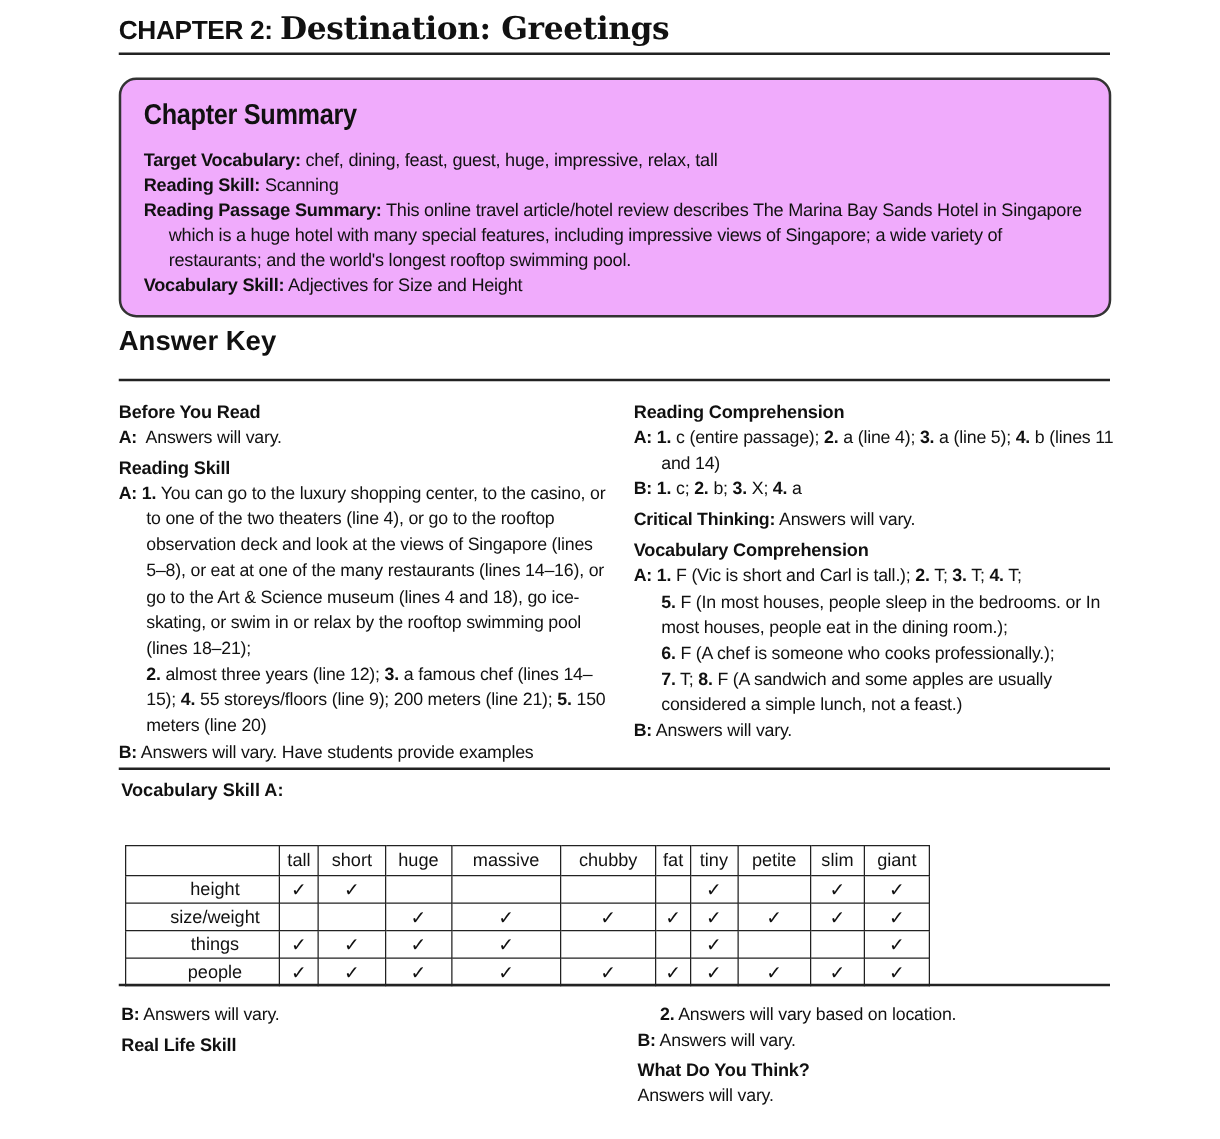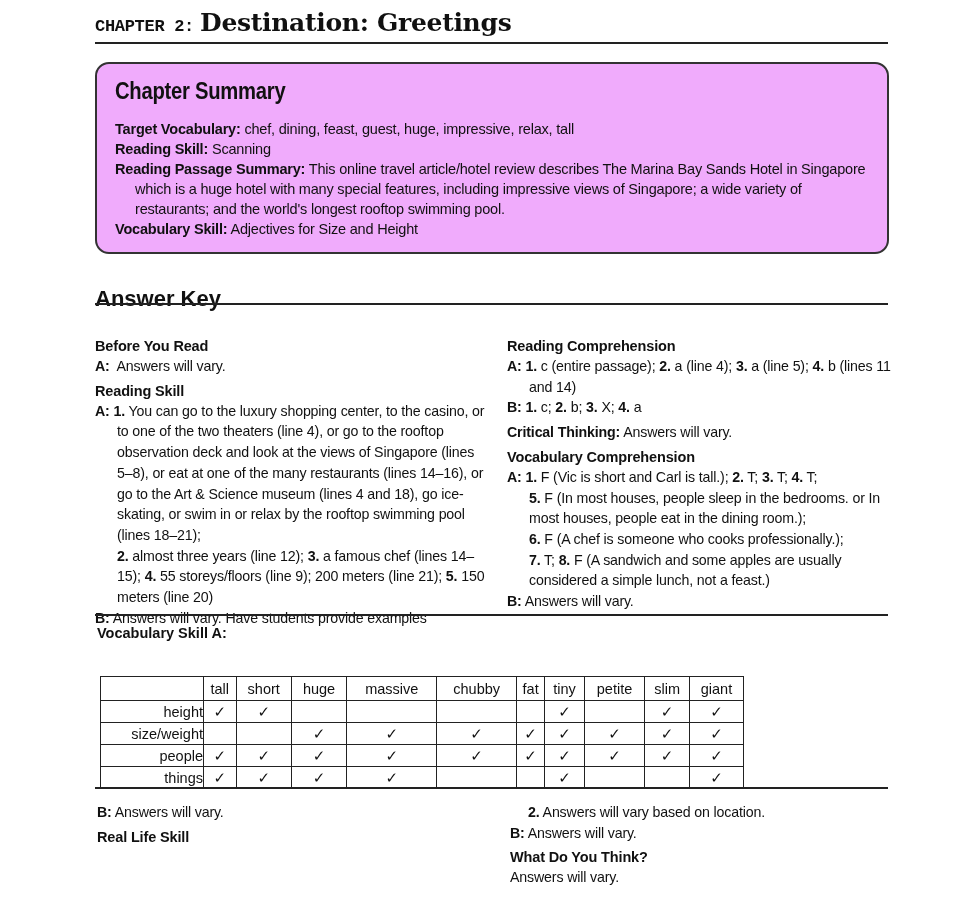--- a/index.html
+++ b/index.html
@@ -2,49 +2,49 @@
 <html><head>
 <meta charset="utf-8">
 <style>
   html, body { margin: 0; padding: 0; }
   body {
     width: 976px; height: 911px; background: #ffffff; color: #111;
     font-family: "Liberation Sans", sans-serif; position: relative; overflow: hidden;
   }
   .abs { position: absolute; }
   .chapter-title { left: 95px; top: 8px; white-space: nowrap; }
-  .chapter-label { font-family: Liberation Mono, monospace; font-weight: bold; font-size: 17px; letter-spacing: -0.3px; }
+  .chapter-label { font-family: Liberation Sans, sans-serif; font-weight: bold; font-size: 21px; letter-spacing: -0.3px; }
   .chapter-name { font-family: "DejaVu Serif", serif; font-weight: bold; font-size: 25px; margin-left: 6px; letter-spacing: -0.3px; }
   .rule { position: absolute; height: 2px; background: #222; }
   .summary-box {
     left: 95px; top: 62px; width: 790px; height: 188px;
     border: 2px solid #333; border-radius: 14px;
     background: #f0abfc;
   }
   .summary-heading { position: absolute; left: 18px; top: 14px; font-weight: bold; font-size: 23px; transform: scaleX(0.88); transform-origin: left; letter-spacing: -0.3px; }
   .summary-lines { position: absolute; left: 18px; top: 55px; width: 760px; font-size: 14.5px; line-height: 20px; letter-spacing: -0.2px; }
   .summary-lines p { margin: 0; }
   .hang { padding-left: 20px; text-indent: -20px; }
   b { font-weight: bold; }
-  .answer-key-heading { left: 95px; top: 286px; font-weight: bold; font-size: 22px; }
+  .answer-key-heading { left: 95px; top: 260px; font-weight: bold; font-size: 22px; }
   .col { position: absolute; font-size: 14.2px; line-height: 20.7px; letter-spacing: -0.15px; }
   .col p { margin: 0; }
   .col h4 { margin: 4px 0 0 0; font-size: 14.5px; font-weight: bold; line-height: 20px; }
-  .col h4:first-child { margin-top: 16px; }
+  .col h4:first-child { margin-top: 0; }
   .col .item { padding-left: 22px; text-indent: -22px; }
   .vocab-a-heading { left: 97px; top: 625px; font-weight: bold; font-size: 14.5px; }
   table.vocab {
     position: absolute; left: 100px; top: 648px; width: 644px;
     border-collapse: collapse; font-size: 14.5px; margin-top: 28px;
   }
   table.vocab td, table.vocab th {
     border: 1.5px solid #222; height: 21px; padding: 0; text-align: center; font-weight: normal;
   }
   table.vocab th { height: 23px; }
-  table.vocab td.rowlabel { text-align: right; padding-left: 0; width: 102px; }
+  table.vocab td.rowlabel { text-align: center; padding-left: 20px; width: 102px; }
   .check { font-size: 15px; }
   em { font-style: italic; }
 </style>
 </head>
 <body>
 
 <div class="abs chapter-title">
   <span class="chapter-label">CHAPTER 2:</span><span class="chapter-name">Destination: Greetings</span>
 </div>
 <div class="rule" style="left:95px; top:42px; width:793px;"></div>
@@ -124,43 +124,43 @@
         <td><span class="check">✓</span></td>
         <td><span class="check">✓</span></td>
         <td><span class="check">✓</span></td>
         <td><span class="check">✓</span></td>
         <td><span class="check">✓</span></td>
         <td><span class="check">✓</span></td>
         <td><span class="check">✓</span></td>
         <td><span class="check">✓</span></td>
       </tr>
       <tr>
+        <td class="rowlabel">things</td>
+        <td><span class="check">✓</span></td>
+        <td><span class="check">✓</span></td>
+        <td><span class="check">✓</span></td>
+        <td><span class="check">✓</span></td>
+        <td></td>
+        <td></td>
+        <td><span class="check">✓</span></td>
+        <td></td>
+        <td></td>
+        <td><span class="check">✓</span></td>
+      </tr>
+      <tr>
         <td class="rowlabel">people</td>
         <td><span class="check">✓</span></td>
         <td><span class="check">✓</span></td>
         <td><span class="check">✓</span></td>
         <td><span class="check">✓</span></td>
         <td><span class="check">✓</span></td>
         <td><span class="check">✓</span></td>
         <td><span class="check">✓</span></td>
         <td><span class="check">✓</span></td>
         <td><span class="check">✓</span></td>
-        <td><span class="check">✓</span></td>
-      </tr>
-      <tr>
-        <td class="rowlabel">things</td>
-        <td><span class="check">✓</span></td>
-        <td><span class="check">✓</span></td>
-        <td><span class="check">✓</span></td>
-        <td><span class="check">✓</span></td>
-        <td></td>
-        <td></td>
-        <td><span class="check">✓</span></td>
-        <td></td>
-        <td></td>
         <td><span class="check">✓</span></td>
       </tr>
     </tbody>
 </table>
 
 <div class="rule" style="left:95px; top:787px; width:793px;"></div>
 
 <div class="col" style="left:97px; top:802px; width:400px;">
   <p><b>B:</b> <span>Answers will vary.</span></p>
   <h4>Real Life Skill</h4>

